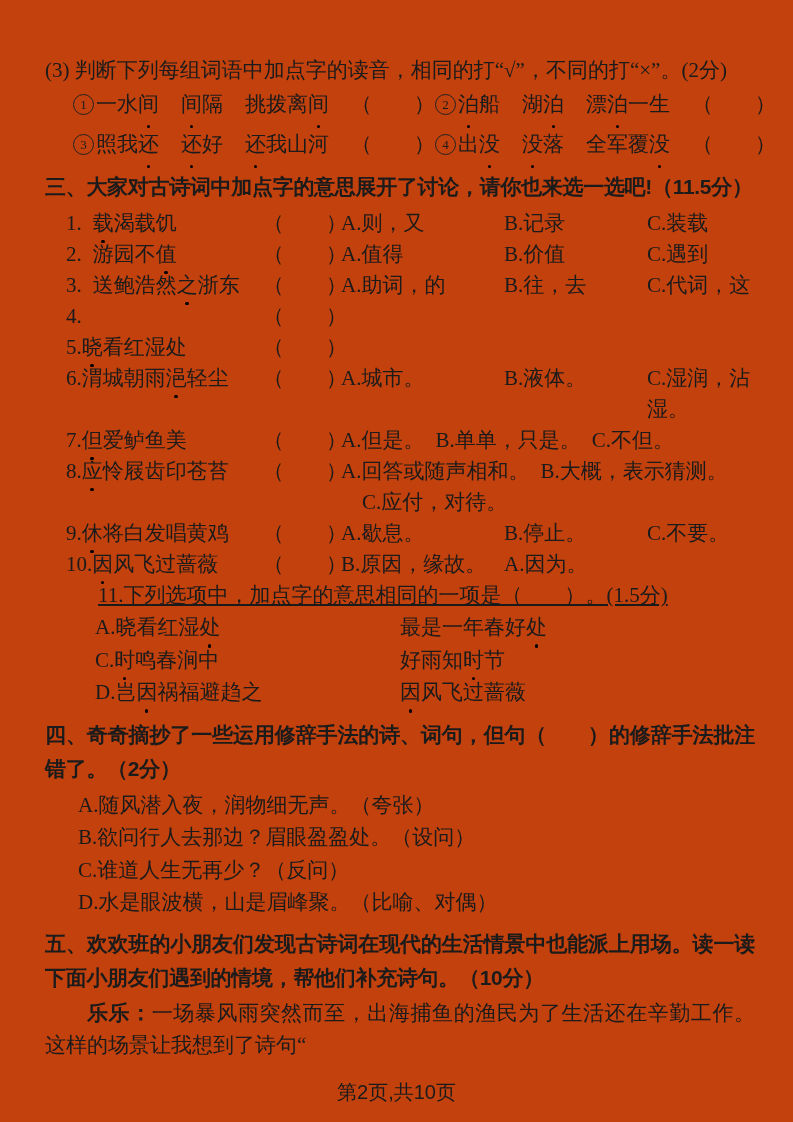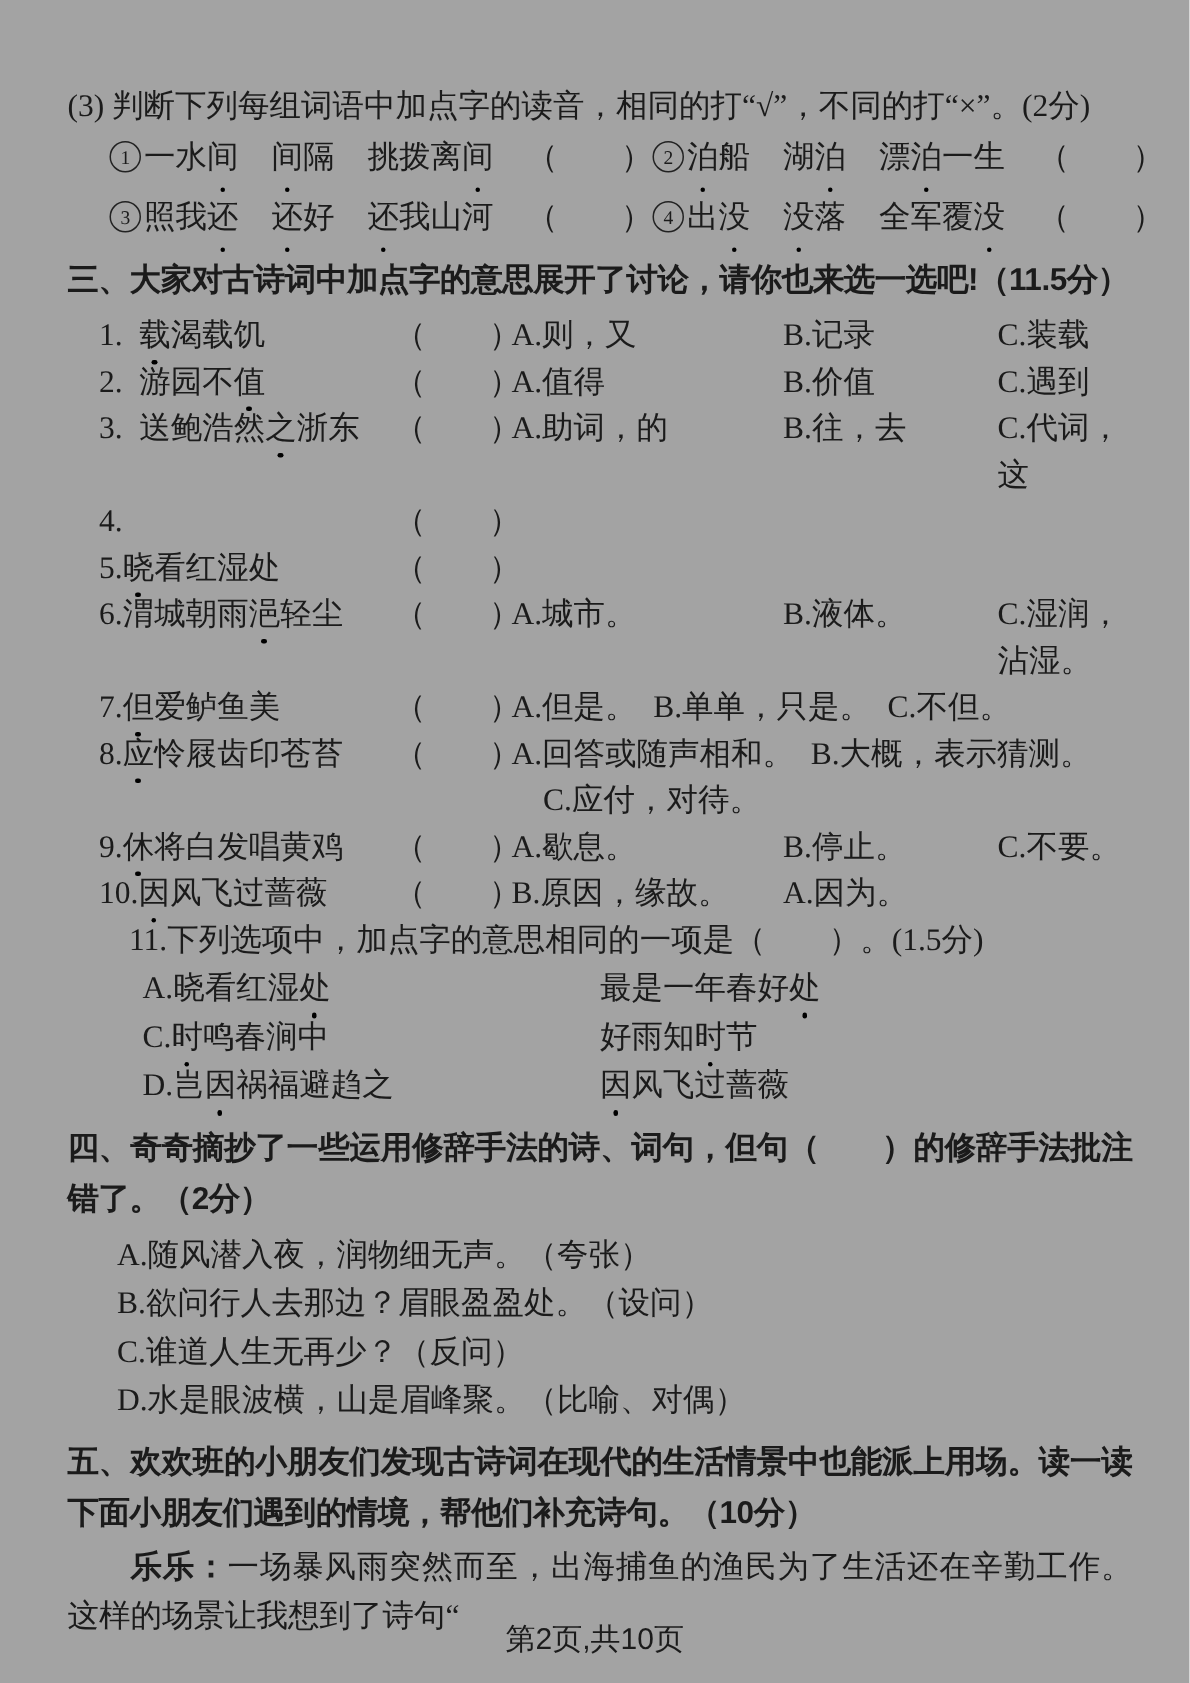--- a/index.html
+++ b/index.html
@@ -1,19 +1,19 @@
 <!DOCTYPE html>
 <html><head>
 <meta charset="utf-8">
 <style>
   html,body{margin:0;padding:0;background:#ffffff;}
   .page{
     position:relative;
     width:793px;height:1122px;
-    background:#a3a3a3;
+    background:#c2410c;
     font-family:"Liberation Serif","DejaVu Serif",serif;
     font-size:21px;color:#1b1b1b;
     overflow:hidden;
     box-sizing:border-box;
     padding:56px 38px 0 45px;
   }
   .hsans{font-family:"Liberation Sans","DejaVu Sans",sans-serif;font-weight:bold;letter-spacing:-0.3px;text-align:justify;}
   
   .dc{position:relative;display:inline-block;}
   .dc.dot::after{
@@ -36,24 +36,24 @@
   
   .h3line{line-height:34px;margin-top:6px;}
   .items{margin-left:21px;margin-top:4px;}
   .qrow{display:flex;line-height:31px;}
   .lead{width:197px;display:flex;flex:0 0 auto;}
   .lead .num{flex:0 0 auto;}
   .lead.spaced .num{margin-right:11px;}
   .paren{width:78px;flex:0 0 auto;}
   .opts{flex:1;display:flex;}
   .opts.grid .opt:nth-child(1){width:163px;flex:0 0 auto;}
-  .opts.grid .opt:nth-child(2){width:143px;flex:0 0 auto;margin-left:18px;}
+  .opts.grid .opt:nth-child(2){width:143px;flex:0 0 auto;}
   .opts.flow .opt{margin-right:11px;}
   .contline{line-height:31px;margin-left:296px;}
-  .q11{line-height:31px;margin-left:20px;}
+  .q11{line-height:31px;margin-left:32px;text-decoration:underline;}
   .pairs{margin-left:50px;}
   .pair{display:flex;line-height:32.5px;gap:40px;}
   .pair .pleft{width:265px;flex:0 0 auto;}
   
   .h4{line-height:34px;margin-top:9px;}
   .sec4opts{margin-left:33px;margin-top:3px;}
   .sec4opts div{line-height:32.5px;}
   
   .h5{line-height:34px;margin-top:8px;}
   .para{line-height:32.5px;text-align:justify;text-indent:2em;margin-top:2px;}

